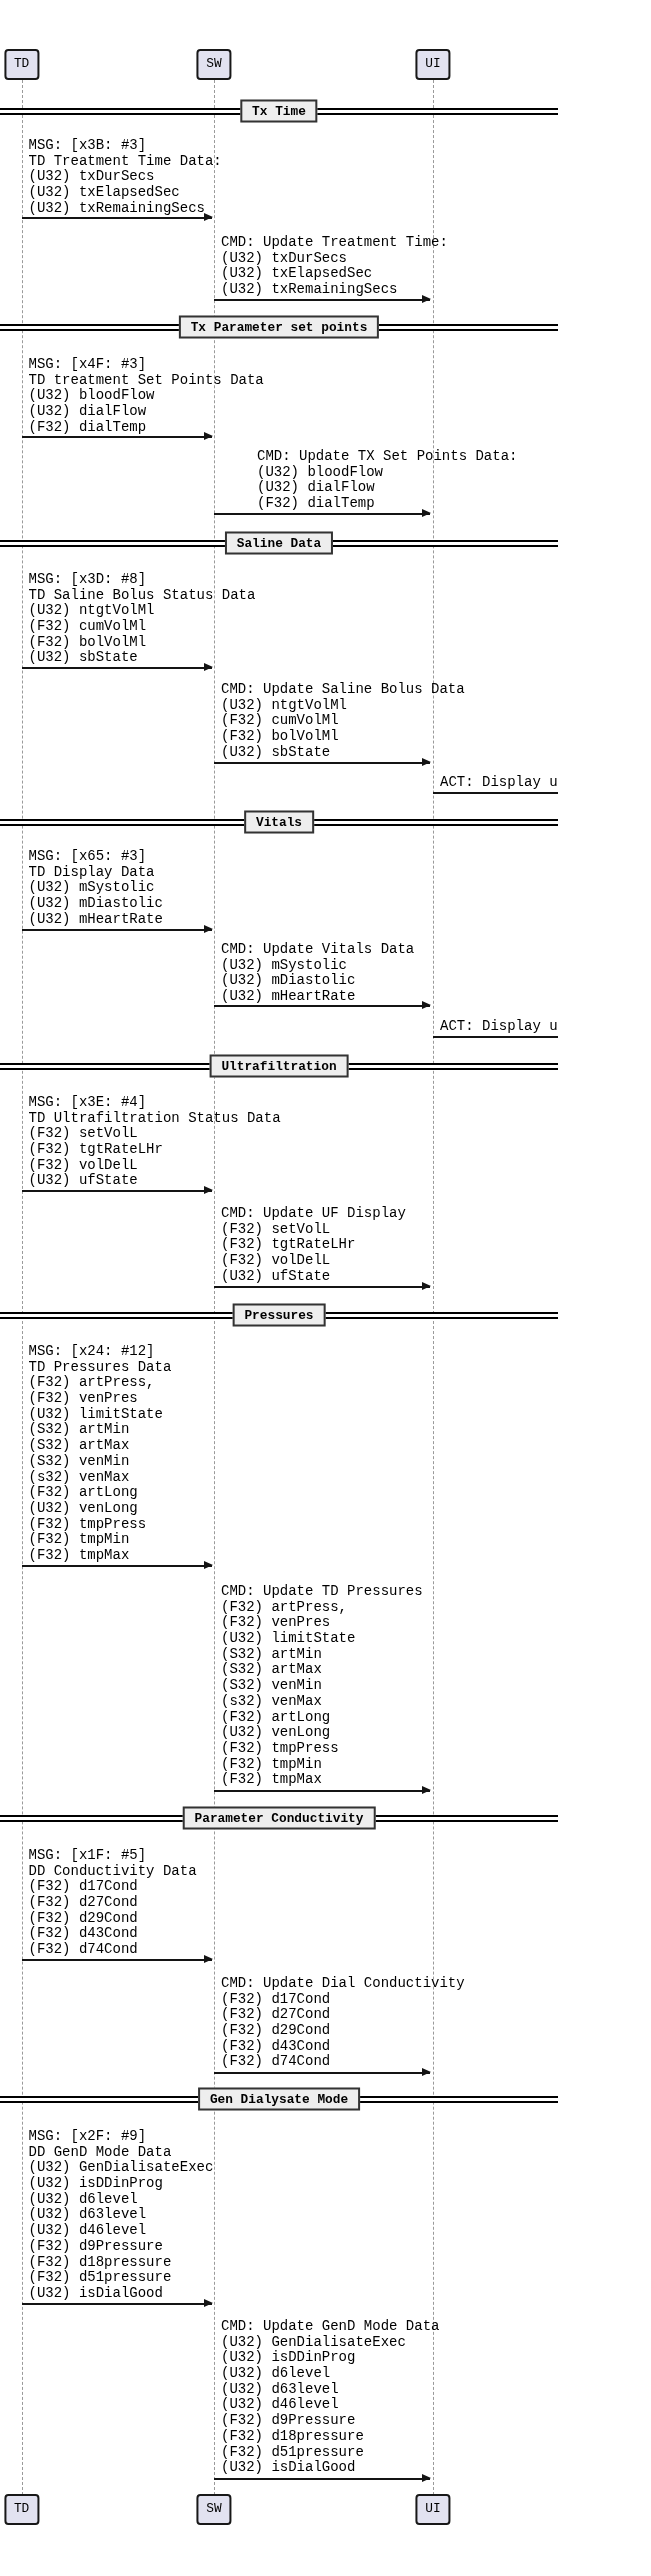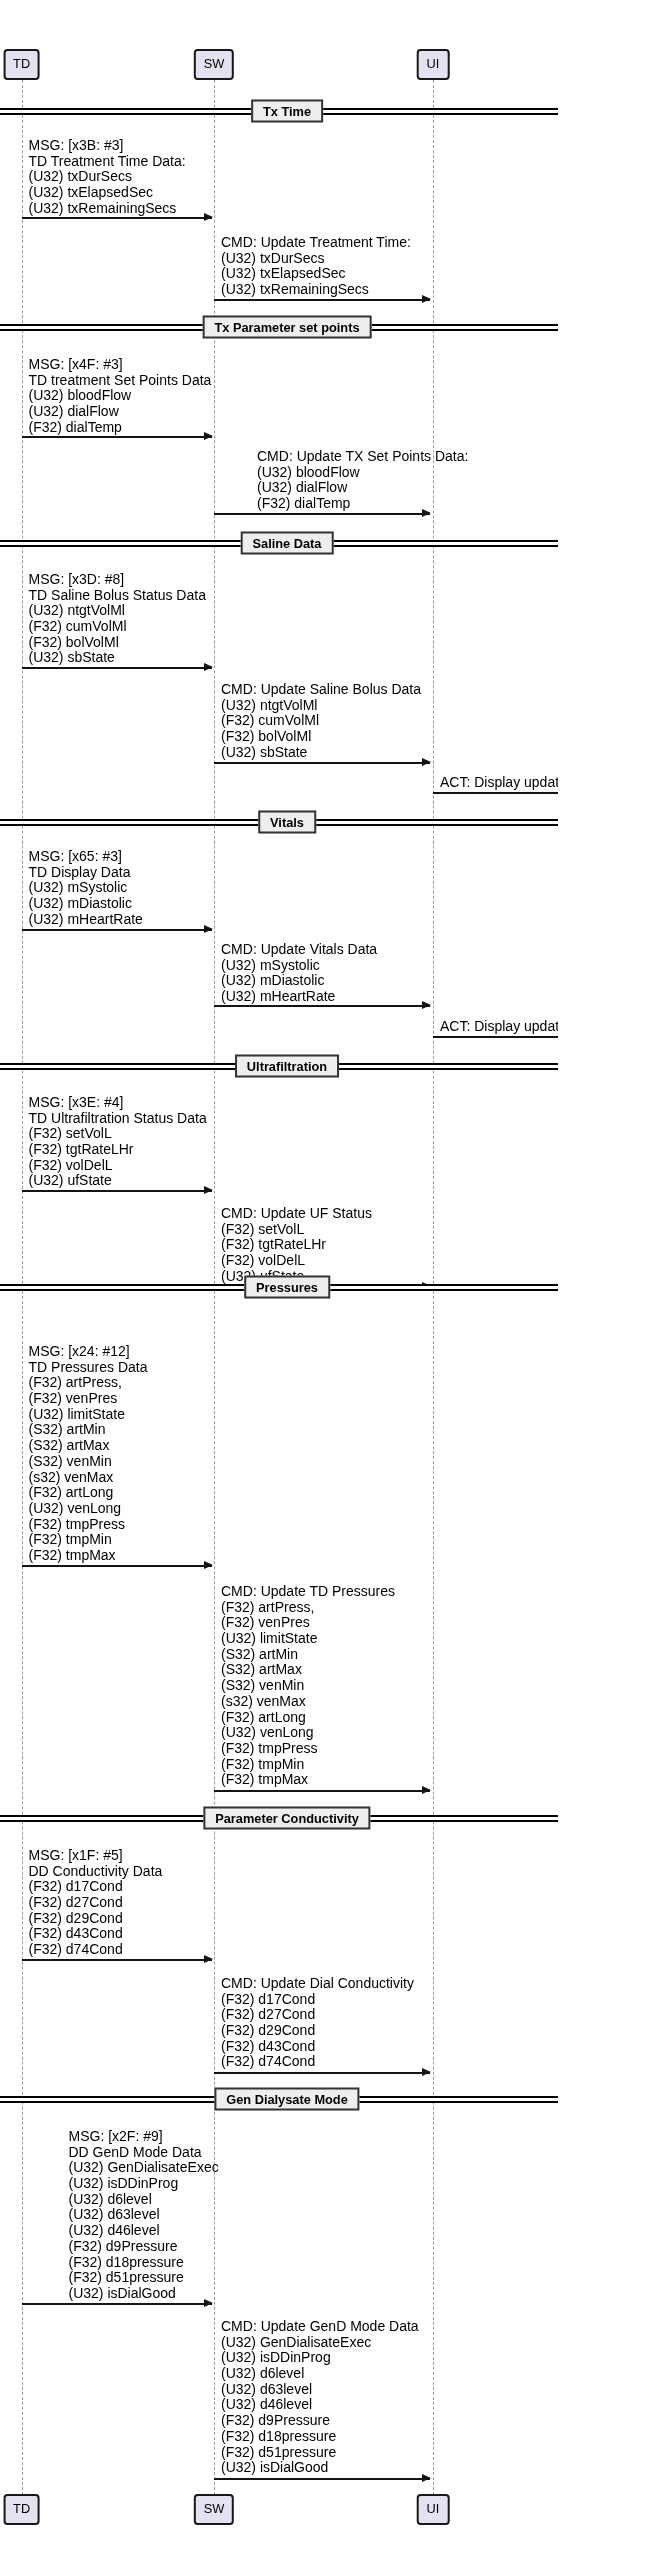--- a/index.html
+++ b/index.html
@@ -3,33 +3,33 @@
 <meta charset="utf-8">
 <style>
   html,body{margin:0;padding:0;background:#ffffff;}
   body{font-family:"Liberation Sans", sans-serif;color:#000;}
   .diagram{position:relative;background:#fff;overflow:hidden;}
   .lifeline{position:absolute;width:0;border-left:1px dashed #9a9a9a;}
   .pbox{position:absolute;transform:translateX(-50%);background:#E2E2F0;border:2px solid #181818;
         border-radius:3.9px;height:26.5px;line-height:26.5px;padding:0 7.9px;font-size:12.8px;white-space:nowrap;}
   .divider{position:absolute;left:0;right:0;height:2.9px;border-top:2px solid #000;border-bottom:2px solid #000;background:#fff;}
   .divider-label{position:absolute;left:50%;top:50%;transform:translate(-50%,-50%);background:#EEEEEE;
-        border:2px solid #333;padding:2px 9.8px;font-weight:bold;font-size:12.8px;white-space:nowrap;margin-left:8px;}
+        border:2px solid #333;padding:2px 9.8px;font-weight:bold;font-size:12.8px;white-space:nowrap;}
   .msg-lines{position:absolute;font-size:14px;}
   .msg-line{height:15.7px;line-height:15.7px;white-space:nowrap;}
   .arrow{position:absolute;height:2px;background:#141414;}
   .arrow-head{position:absolute;right:-1px;top:-3.9px;width:0;height:0;
         border-left:9.8px solid #141414;border-top:4.9px solid transparent;border-bottom:4.9px solid transparent;}
   .actor{position:absolute;transform:translateX(-50%);}
   .actor-label{position:absolute;transform:translateX(-50%);font-size:12.8px;white-space:nowrap;}
 </style>
 </head>
 <body>
 
-<div class="diagram" id="diagram" style="width: 558px; height: 2576px;">
+<div class="diagram" id="diagram" style="width: 558px; height: 2576px; font-family: Liberation Mono, monospace;">
     <div class="lifeline" style="left: 21.6px; top: 80px; height: 2415px;"></div>
     <div class="pbox" style="left: 21.6px; top: 49px;">TD</div>
     <div class="pbox" style="left: 21.6px; top: 2494px;">TD</div>
     <div class="lifeline" style="left: 214px; top: 80px; height: 2415px;"></div>
     <div class="pbox" style="left: 214px; top: 49px;">SW</div>
     <div class="pbox" style="left: 214px; top: 2494px;">SW</div>
     <div class="lifeline" style="left: 433px; top: 80px; height: 2415px;"></div>
     <div class="pbox" style="left: 433px; top: 49px;">UI</div>
     <div class="pbox" style="left: 433px; top: 2494px;">UI</div>
     <div class="lifeline" style="left: 622px; top: 77px; height: 2422px;"></div>
@@ -159,30 +159,30 @@
       <div class="msg-line">TD Ultrafiltration Status Data</div>
       <div class="msg-line">(F32) setVolL</div>
       <div class="msg-line">(F32) tgtRateLHr</div>
       <div class="msg-line">(F32) volDelL</div>
       <div class="msg-line">(U32) ufState</div>
     </div>
     <div class="arrow" style="left: 21.6px; width: 190px; top: 1190px;">
       <div class="arrow-head"></div>
     </div>
     <div class="msg-lines" style="left: 221px; top: 1206px;">
-      <div class="msg-line">CMD: Update UF Status</div>
+      <div class="msg-line">CMD: Update UF Display</div>
       <div class="msg-line">(F32) setVolL</div>
       <div class="msg-line">(F32) tgtRateLHr</div>
       <div class="msg-line">(F32) volDelL</div>
       <div class="msg-line">(U32) ufState</div>
     </div>
     <div class="arrow" style="left: 214px; width: 216px; top: 1286px;">
       <div class="arrow-head"></div>
     </div>
-    <div class="divider" style="top: 1284px;">
+    <div class="divider" style="top: 1312px;">
       <div class="divider-label">Pressures</div>
     </div>
     <div class="msg-lines" style="left: 28.5px; top: 1344px;">
       <div class="msg-line">MSG: [x24: #12]</div>
       <div class="msg-line">TD Pressures Data</div>
       <div class="msg-line">(F32) artPress,</div>
       <div class="msg-line">(F32) venPres</div>
       <div class="msg-line">(U32) limitState</div>
       <div class="msg-line">(S32) artMin</div>
       <div class="msg-line">(S32) artMax</div>
@@ -237,21 +237,21 @@
       <div class="msg-line">(F32) d29Cond</div>
       <div class="msg-line">(F32) d43Cond</div>
       <div class="msg-line">(F32) d74Cond</div>
     </div>
     <div class="arrow" style="left: 214px; width: 216px; top: 2072px;">
       <div class="arrow-head"></div>
     </div>
     <div class="divider" style="top: 2096px; text-align: center;">
       <div class="divider-label">Gen Dialysate Mode</div>
     </div>
-    <div class="msg-lines" style="left: 28.5px; top: 2129px; margin-left: 40px;">
+    <div class="msg-lines" style="left: 28.5px; top: 2129px;">
       <div class="msg-line">MSG: [x2F: #9]</div>
       <div class="msg-line">DD GenD Mode Data</div>
       <div class="msg-line">(U32) GenDialisateExec</div>
       <div class="msg-line">(U32) isDDinProg</div>
       <div class="msg-line">(U32) d6level</div>
       <div class="msg-line">(U32) d63level</div>
       <div class="msg-line">(U32) d46level</div>
       <div class="msg-line">(F32) d9Pressure</div>
       <div class="msg-line">(F32) d18pressure</div>
       <div class="msg-line">(F32) d51pressure</div>

